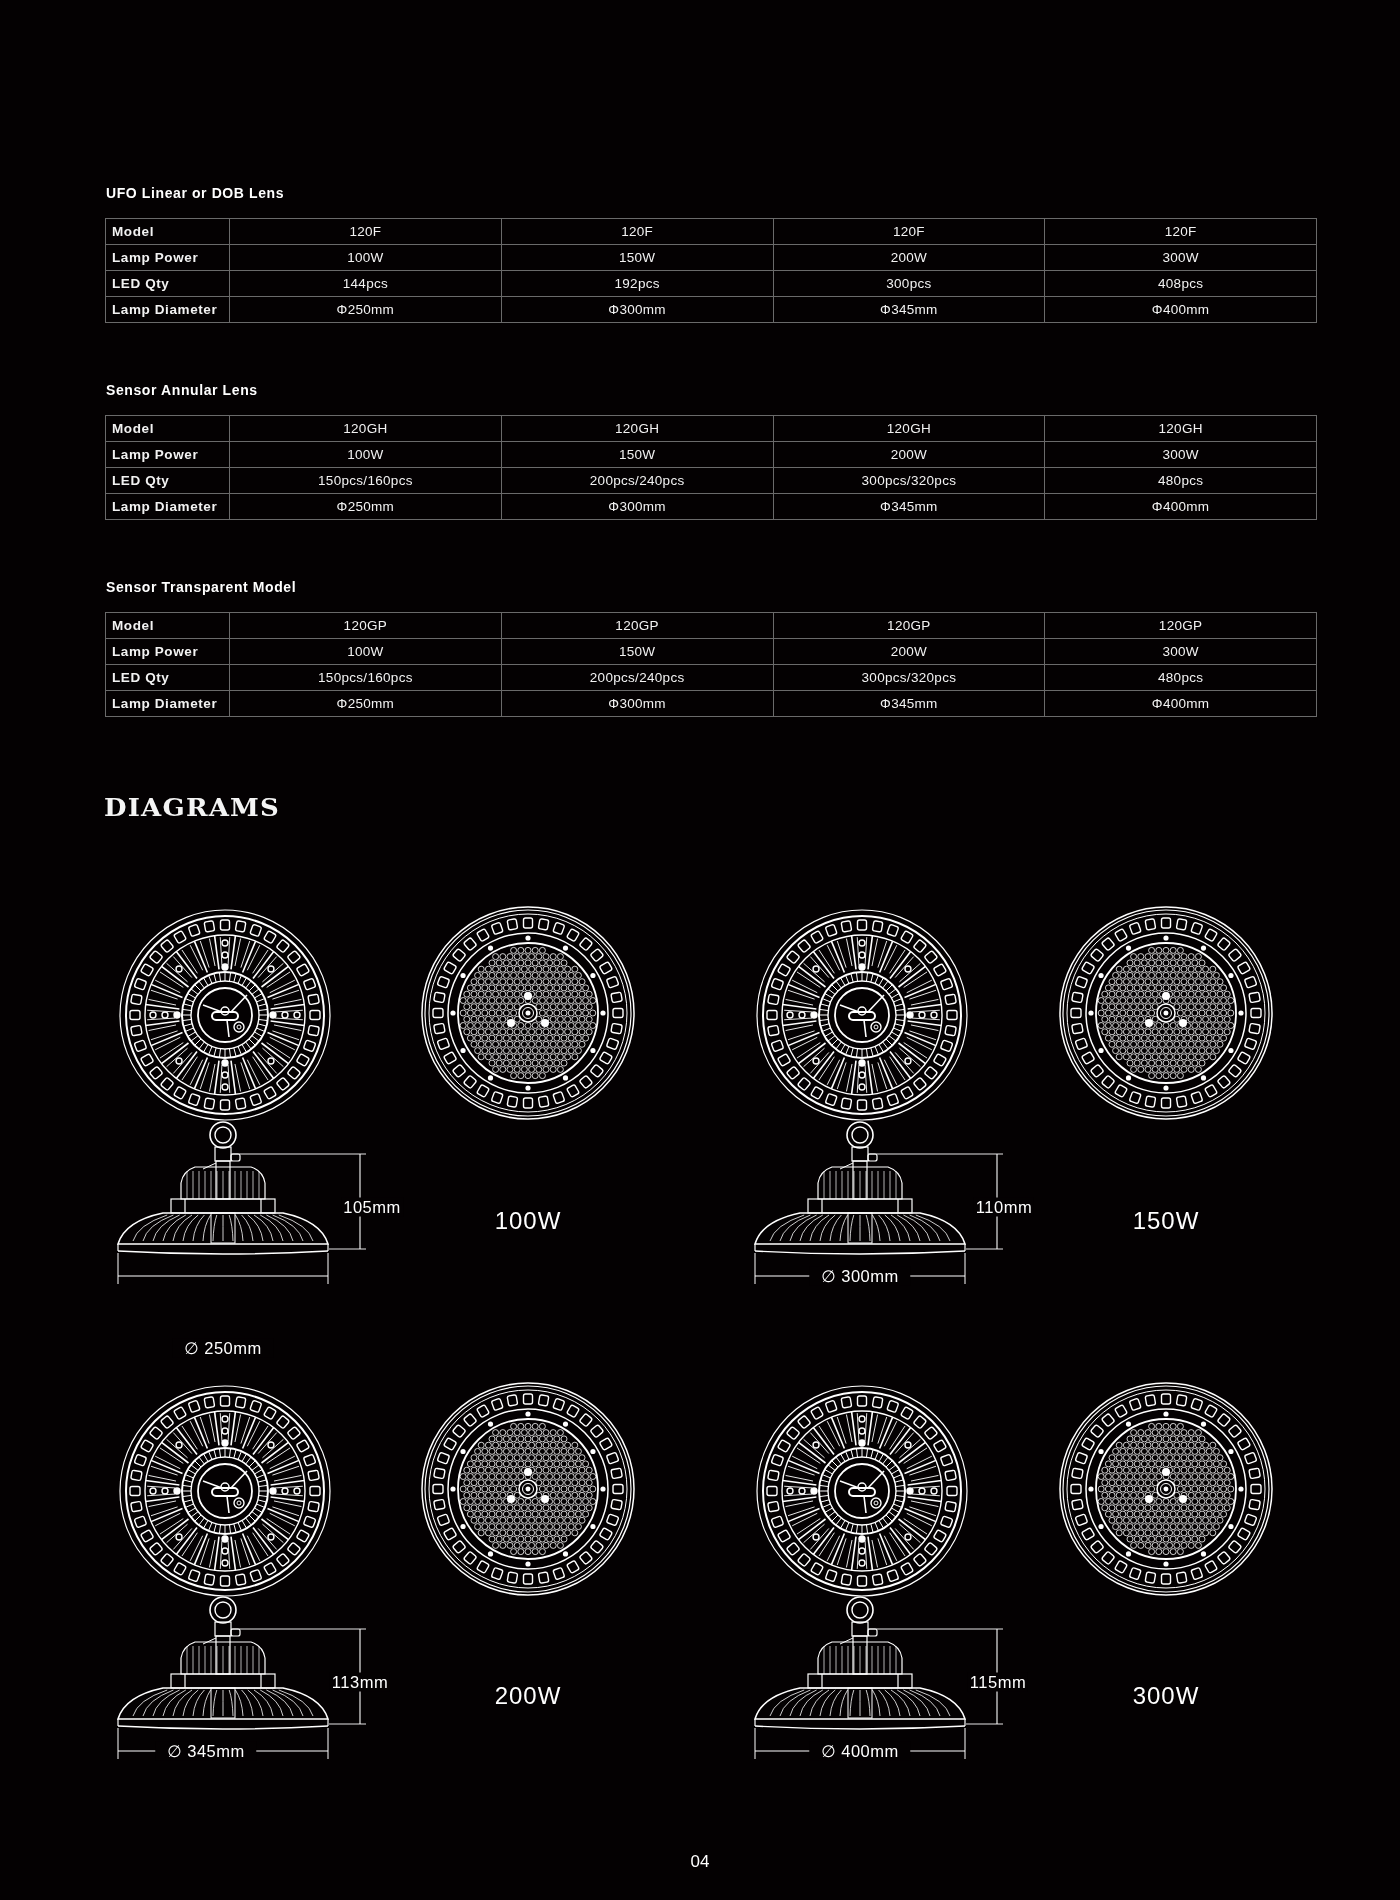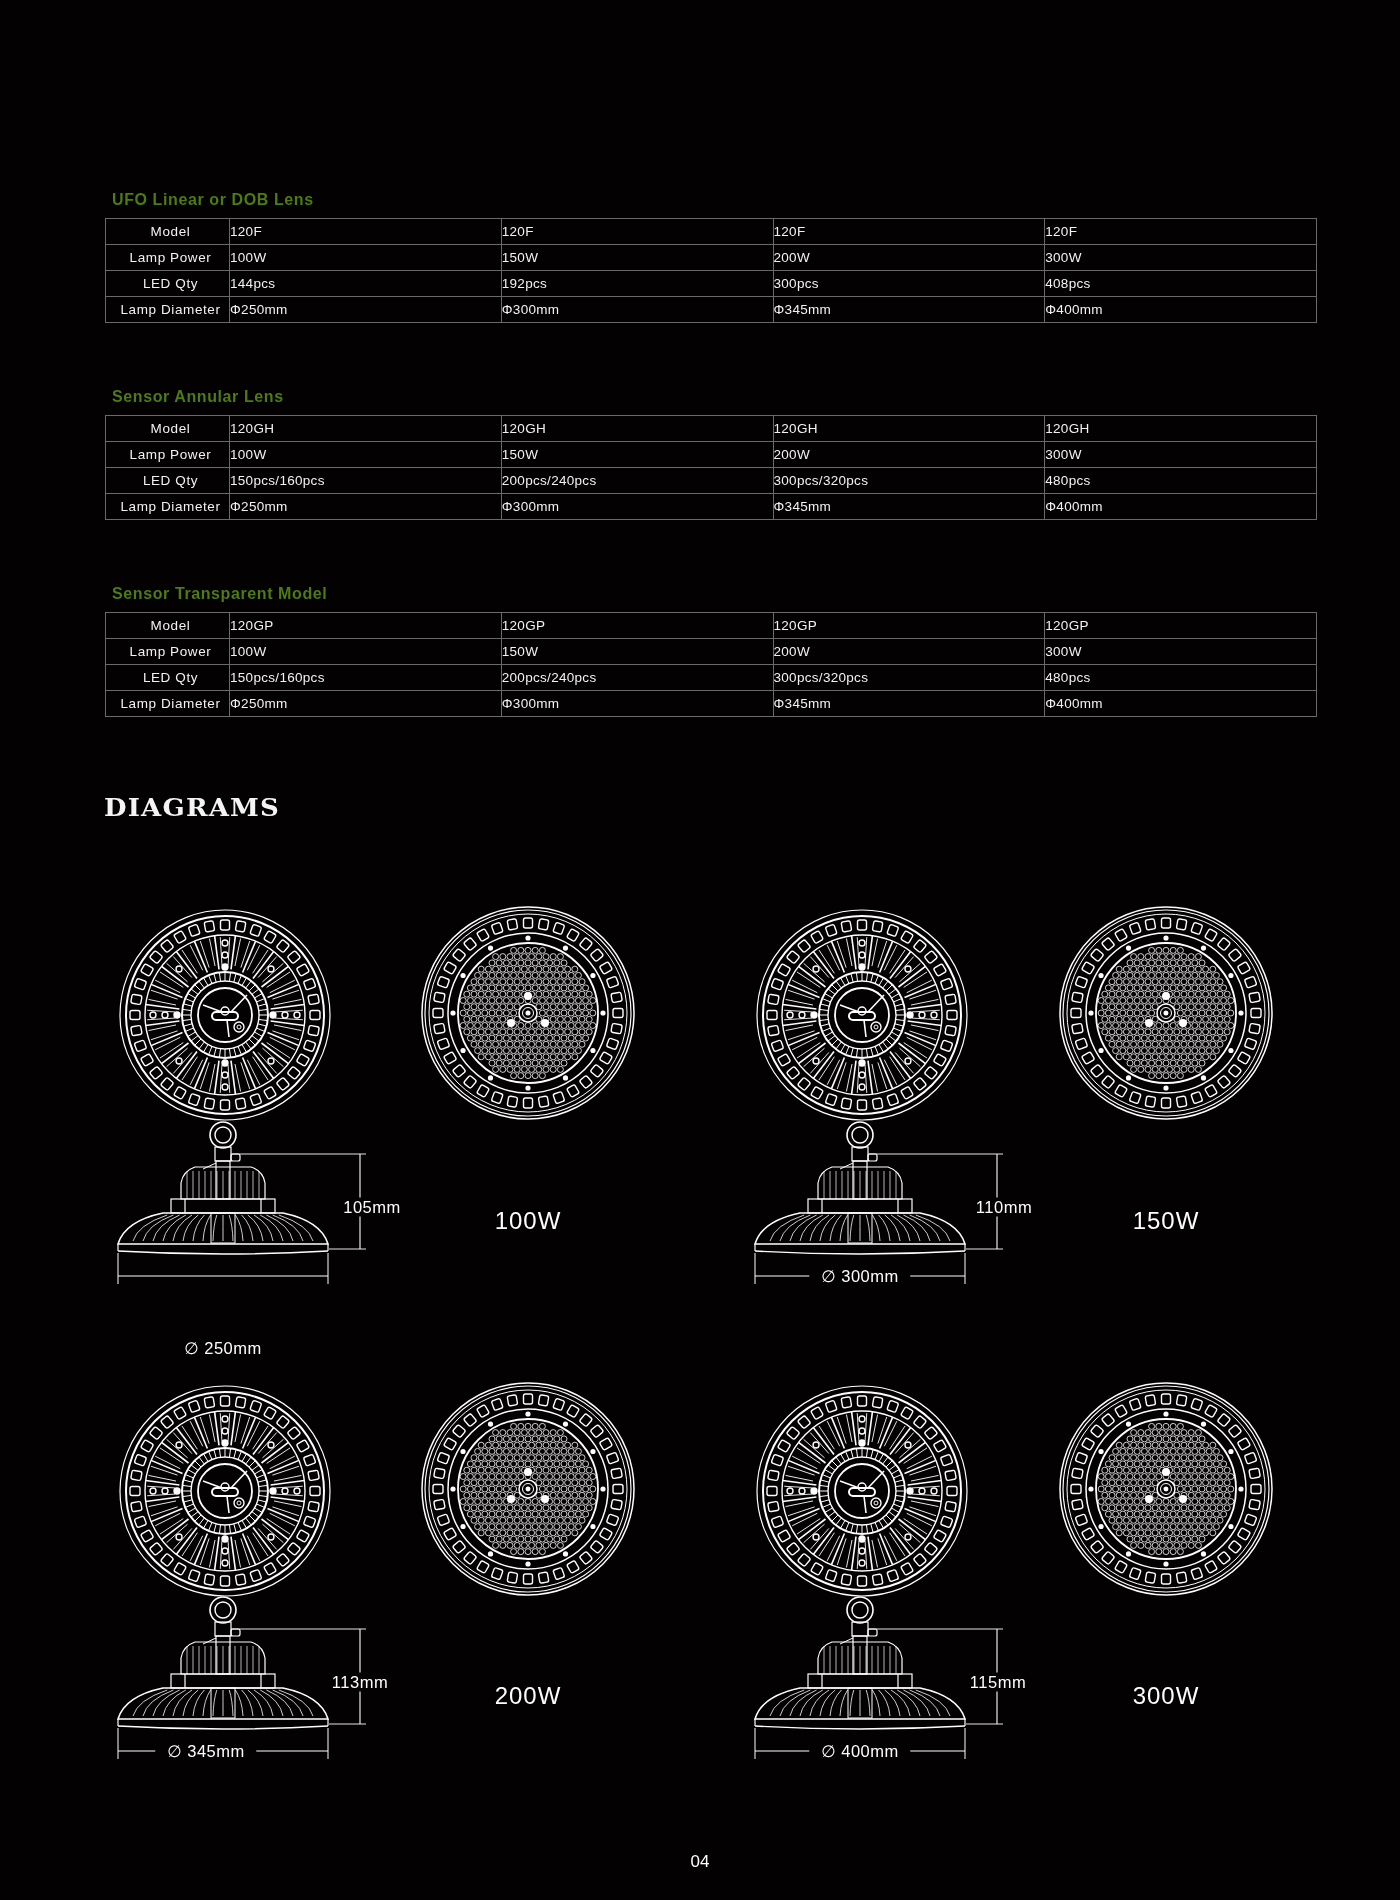--- a/index.html
+++ b/index.html
@@ -1,24 +1,24 @@
 <!DOCTYPE html>
 <html><head>
 <meta charset="utf-8">
 <style>
   html, body { margin: 0; padding: 0; background: #040102; }
   body { width: 1400px; height: 1900px; position: relative; overflow: hidden;
          font-family: "Liberation Sans", sans-serif; color: #ffffff; }
-  .section-title { position: absolute; left: 104px; font-size: 16px; font-weight: bold;
-         color: #4d7c0f; letter-spacing: 0.6px; margin: 8px; }
+  .section-title { position: absolute; left: 104px; font-size: 14px; font-weight: bold;
+         color: #ffffff; letter-spacing: 0.6px; margin: 2px; }
   table.spec { position: absolute; left: 105px; width: 1212px; border-collapse: collapse;
          table-layout: fixed; }
   table.spec td { border: 1.3px solid #6a6a6a; height: 25px; padding: 0; font-size: 13.5px;
-         text-align: left; color: #f2f2f2; letter-spacing: 0.3px; }
-  table.spec td.rowhead { width: 117px; text-align: center; padding-left: 6px; font-weight: normal;
+         text-align: center; color: #f2f2f2; letter-spacing: 0.3px; }
+  table.spec td.rowhead { width: 117px; text-align: left; padding-left: 6px; font-weight: bold;
          letter-spacing: 0.6px; }
   .diag-heading { position: absolute; left: 104px; top: 792px; margin: 0; font-family: "DejaVu Serif", serif;
          font-weight: bold; font-size: 26px; letter-spacing: 1.2px; color: #f4f4f4; transform: scaleY(0.95); }
   svg.drawing { position: absolute; left: 0; top: 0; }
   .power-label { position: absolute; font-size: 24px; color: #ffffff; letter-spacing: 1px;
          transform: translateX(-50%); font-weight: normal; }
   .dim-label { position: absolute; font-size: 16.5px; color: #ffffff; letter-spacing: 0.5px; background: #040102; }
   .dim-label.h { transform: translate(-50%, -50%); padding: 0 2px; }
   .dim-label.w { transform: translate(-50%, -50%); padding: 0 12px; }
   .page-number { position: absolute; left: 700px; top: 1852px; transform: translateX(-50%);

